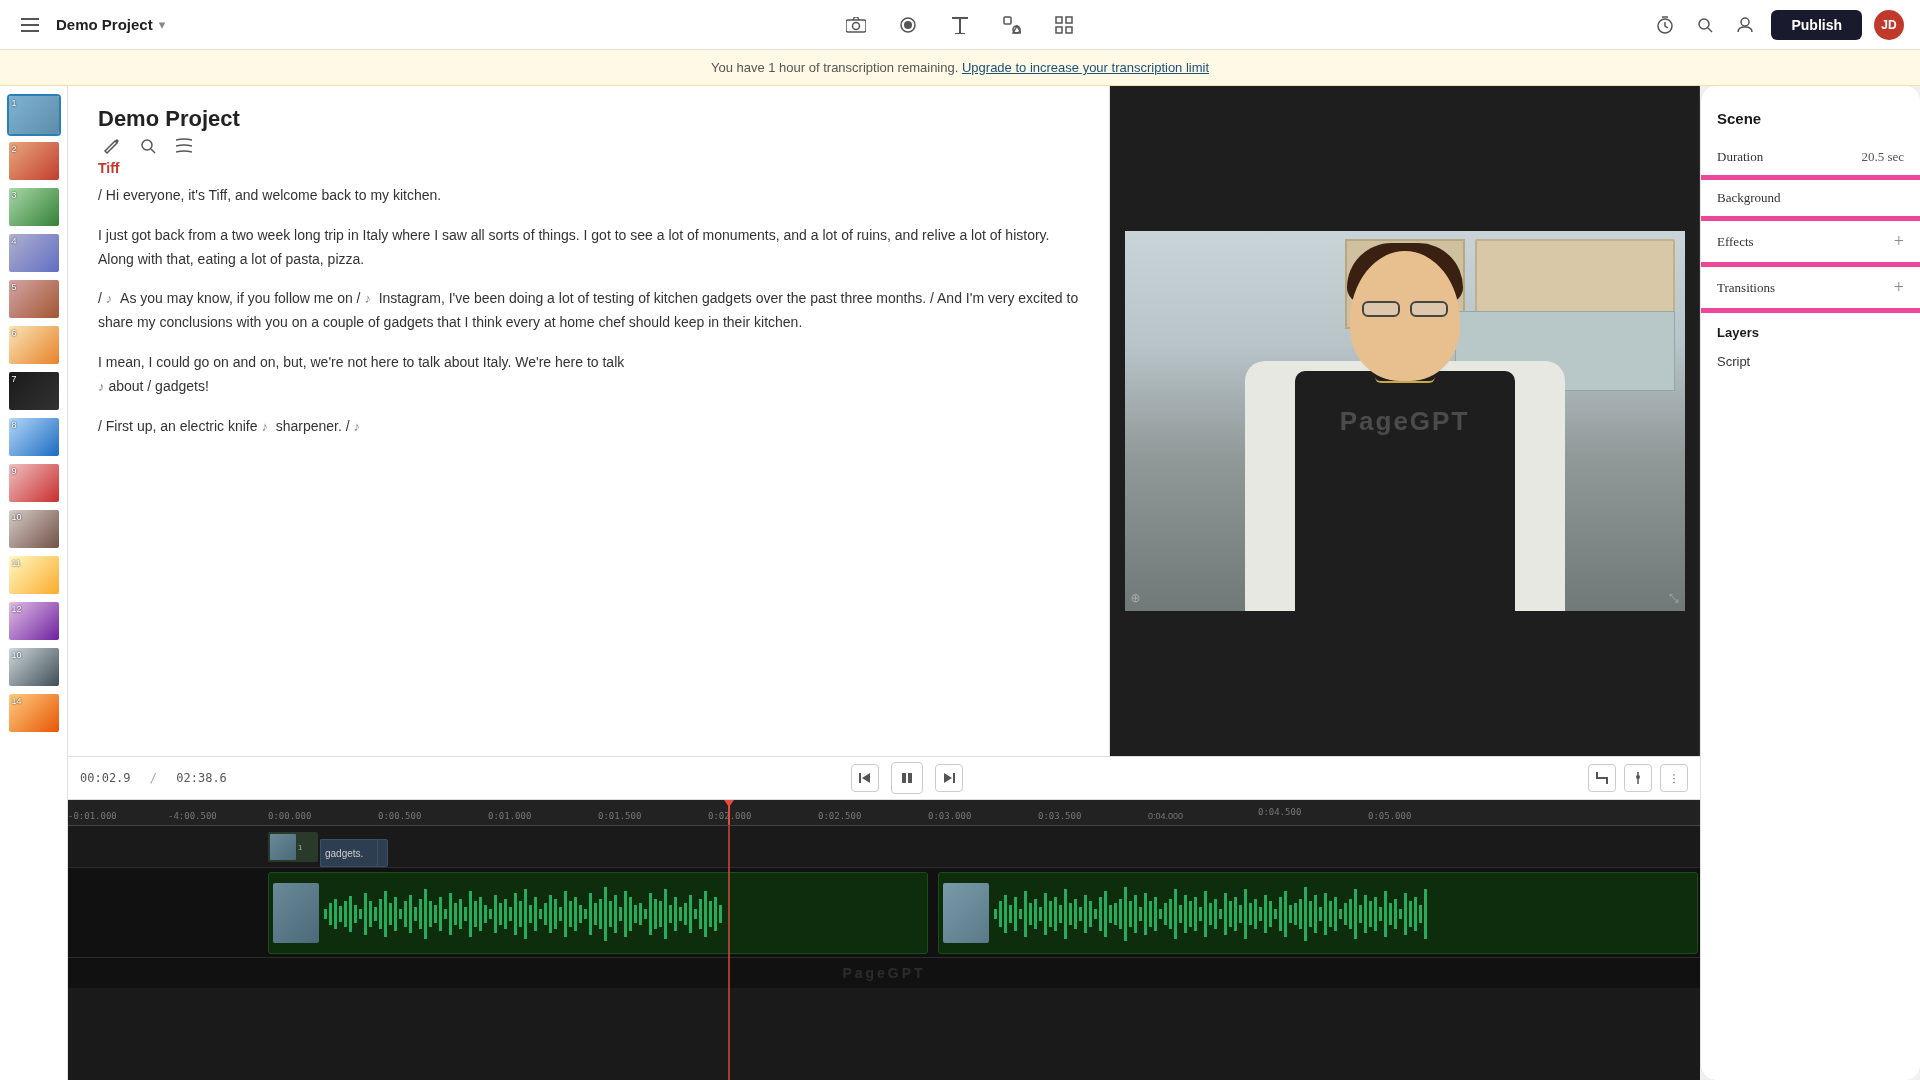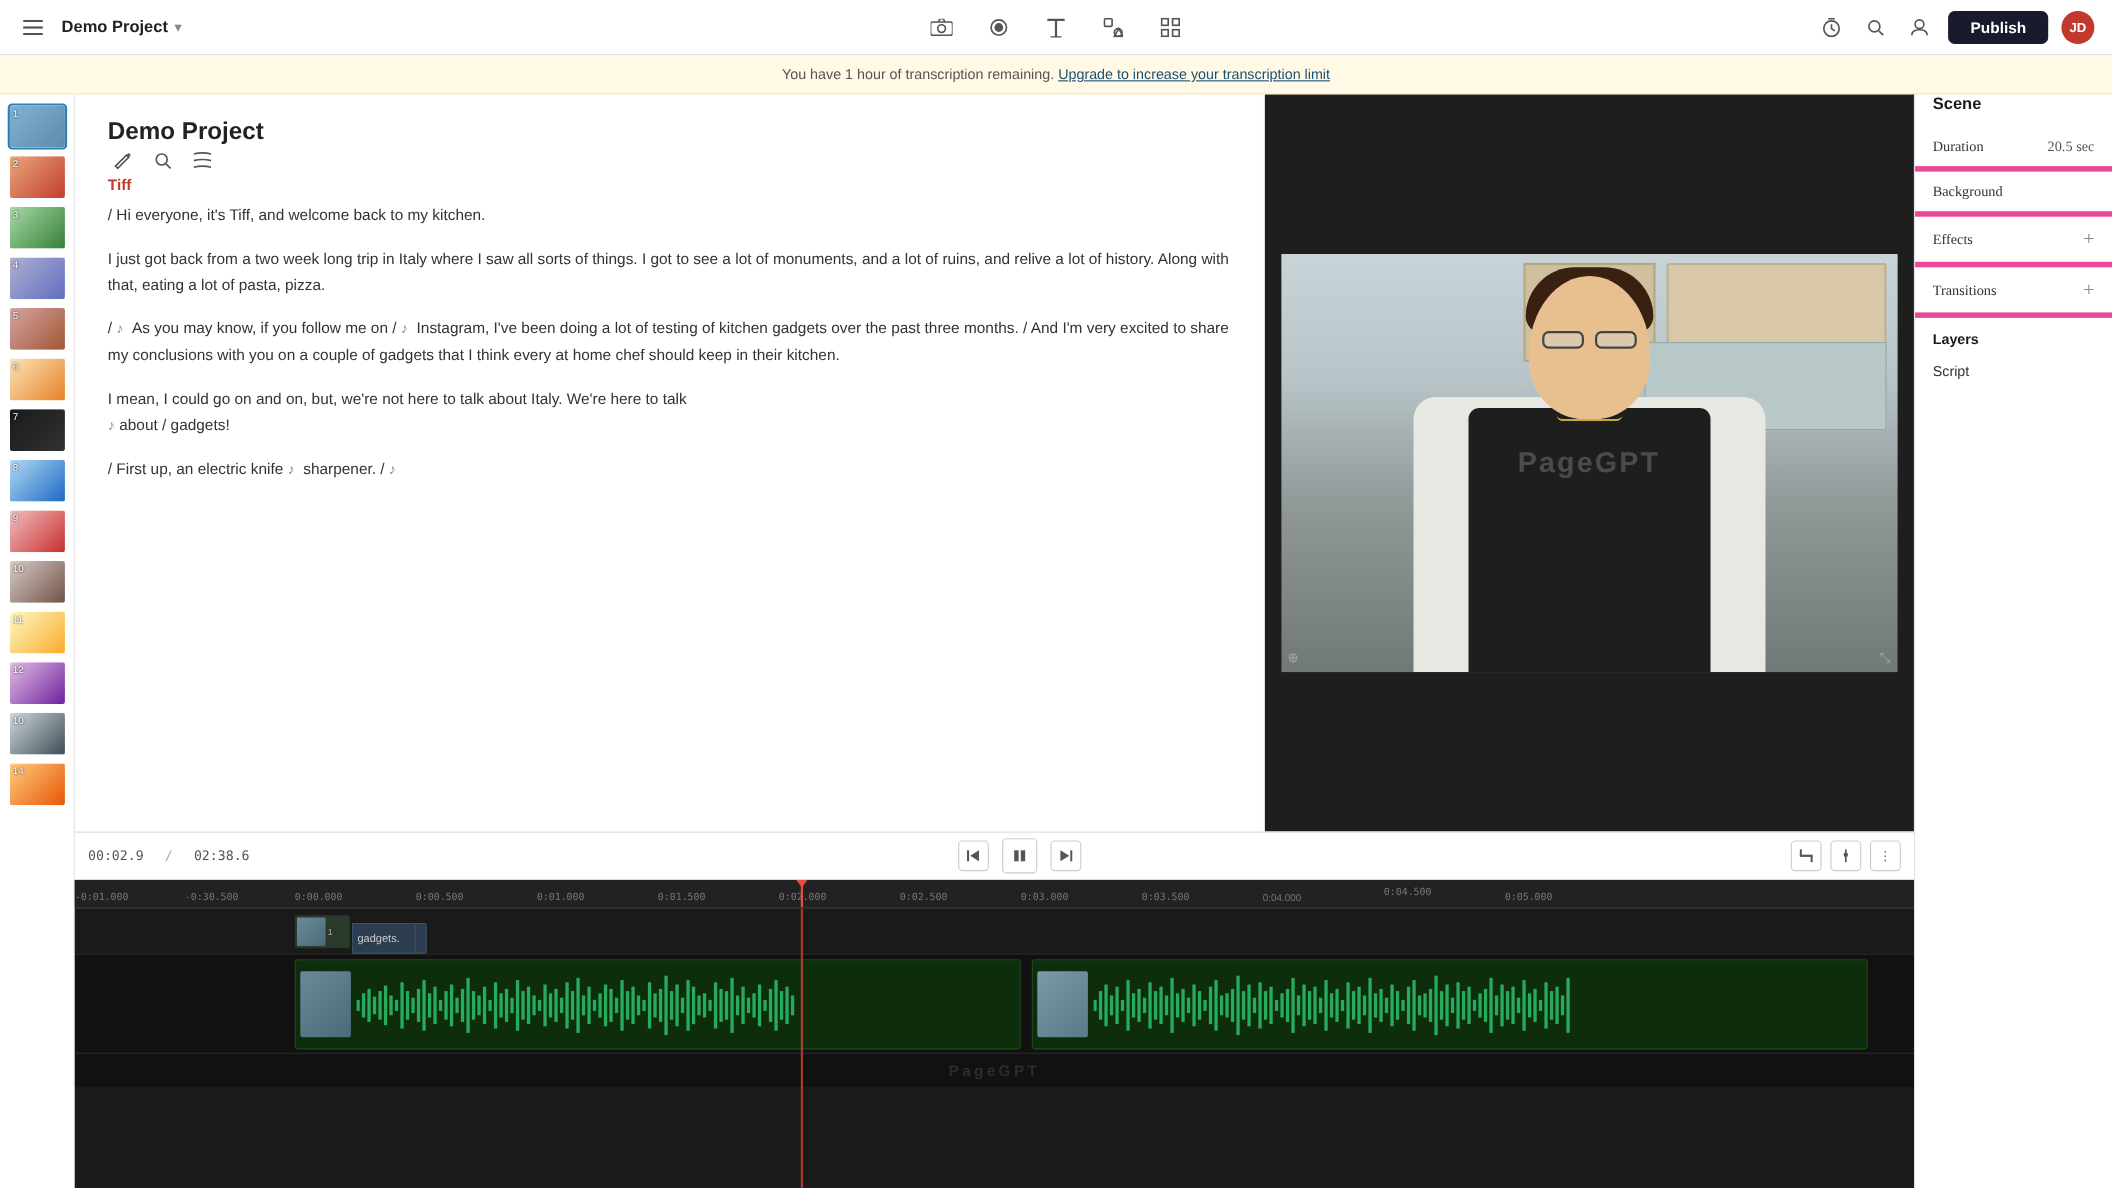--- a/index.html
+++ b/index.html
@@ -99,25 +99,26 @@
     .t13 { background: linear-gradient(135deg, #cfd8dc 0%, #37474f 100%); }
     .t14 { background: linear-gradient(135deg, #ffcc80 0%, #e65100 100%); }
     .editor-title { font-size: 22px; font-weight: 700; color: #222; }
     .editor-tools { display: flex; gap: 8px; }
     .speaker-label { color: #c0392b; font-weight: 600; font-size: 14px; margin-bottom: 8px; }
     .script-para { font-size: 14px; color: #333; line-height: 1.7; margin-bottom: 16px; }
     .music-note { color: #888; font-size: 13px; }
 
     
     #right-panel {
-      width: 180px;
+      width: 220px;
       background: #fff;
       border-left: 1px solid #e0e0e0;
-      padding: 0 0;
+      padding: 24px 0;
       flex-shrink: 0;
+      border-radius: 15px;
     }
     .scene-header { padding: 0 16px 12px; font-size: 15px; font-weight: 700; color: #1a1a1a; }
     .scene-row {
       display: flex;
       align-items: center;
       justify-content: space-between;
       padding: 10px 16px;
       border-bottom: 5px solid #ec4899;
       cursor: pointer;
       font-family: Liberation Serif, serif;
@@ -491,21 +492,21 @@
           </button>
           <button class="tl-tool-btn">⋮</button>
         </div>
       </div>
 
       <div class="tl-container">
 
         <div class="tl-ruler" style="position:relative;">
 
           <span style="position:absolute;left:0px;bottom:4px;font-size:9px;color:#777;font-family:monospace;">-0:01.000</span>
-          <span style="position:absolute;left:100px;bottom:4px;font-size:9px;color:#777;font-family:monospace;">-0:30.500</span>
+          <span style="position:absolute;left:100px;bottom:4px;font-size:9px;color:#777;font-family:monospace;">-4:00.500</span>
           <span style="position:absolute;left:200px;bottom:4px;font-size:9px;color:#777;font-family:monospace;">0:00.000</span>
           <span style="position:absolute;left:310px;bottom:4px;font-size:9px;color:#777;font-family:monospace;">0:00.500</span>
           <span style="position:absolute;left:420px;bottom:4px;font-size:9px;color:#777;font-family:monospace;">0:01.000</span>
           <span style="position:absolute;left:530px;bottom:4px;font-size:9px;color:#777;font-family:monospace;">0:01.500</span>
           <span style="position:absolute;left:640px;bottom:4px;font-size:9px;color:#777;font-family:monospace;">0:02.000</span>
           <span style="position:absolute;left:750px;bottom:4px;font-size:9px;color:#777;font-family:monospace;">0:02.500</span>
           <span style="position:absolute;left:860px;bottom:4px;font-size:9px;color:#777;font-family:monospace;">0:03.000</span>
           <span style="position:absolute;left:970px;bottom:4px;font-size:9px;color:#777;font-family:monospace;">0:03.500</span>
           <span style="position:absolute;left:1080px;bottom:4px;font-size:9px;color:#777;font-family:Liberation Sans, sans-serif;">0:04.000</span>
           <span style="position:absolute;left:1190px;bottom:8px;font-size:9px;color:#777;font-family:monospace;">0:04.500</span>

